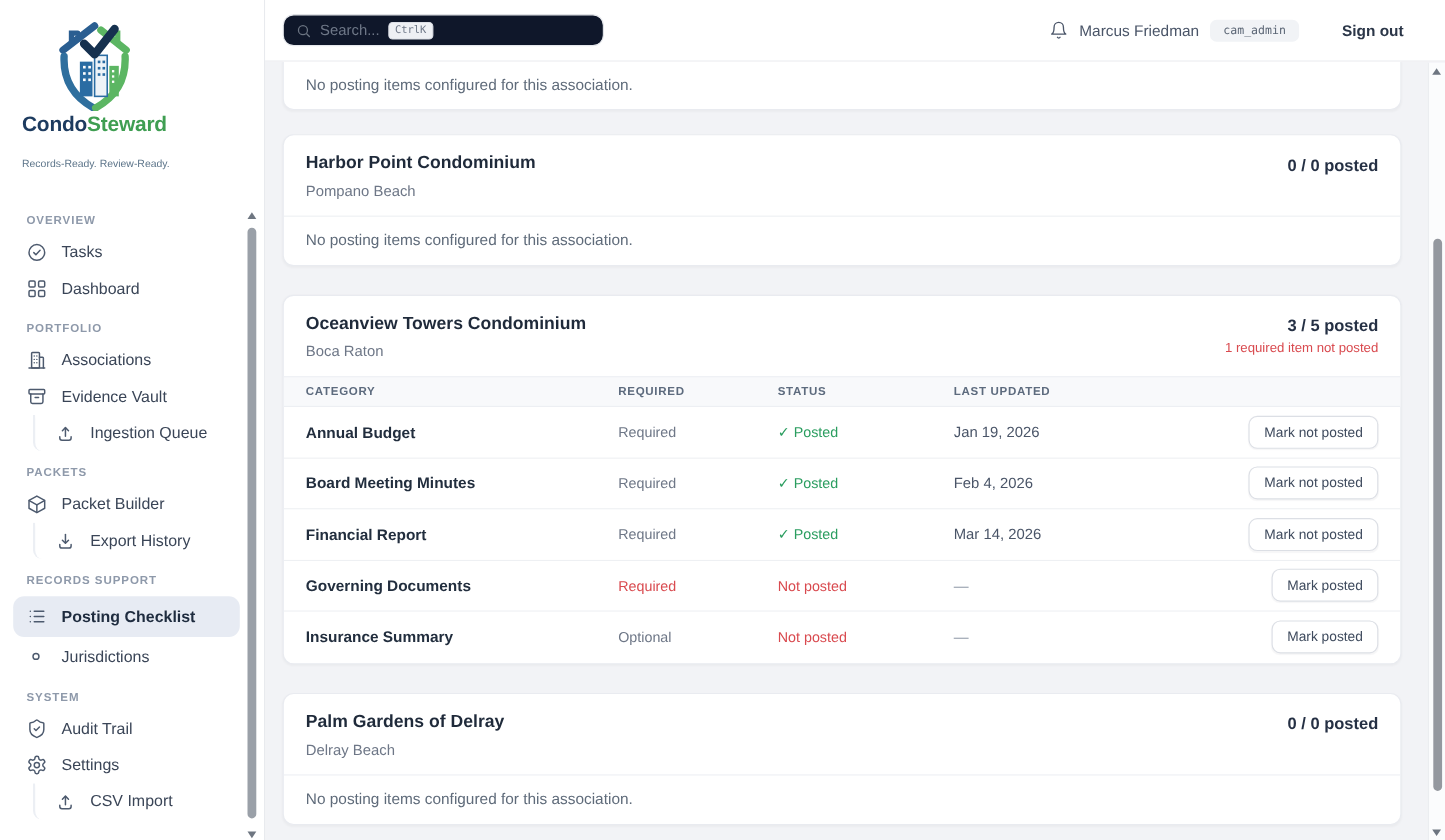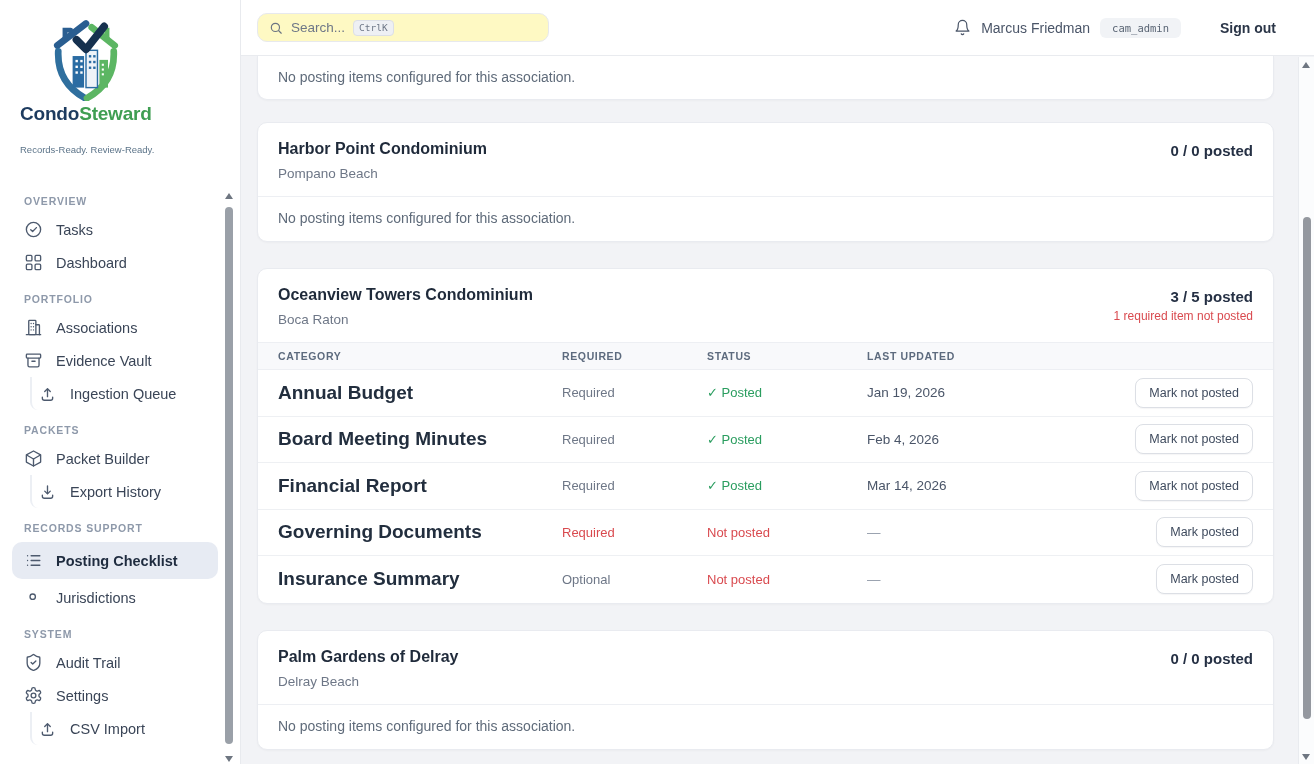--- a/index.html
+++ b/index.html
@@ -16,36 +16,36 @@
   .tagline { font-size:9.5px; color:#5c7489; margin-top:19px; }
   .nav { padding-top:26px; }
   .nav-section-label { font-size:10.5px; font-weight:bold; color:#8e99aa; letter-spacing:0.08em;
     padding:14px 24px 6px; }
   .nav-item { display:flex; align-items:center; gap:13px; height:33px; padding:0 14px 0 24px;
     font-size:14.5px; color:#3a4557; cursor:pointer; white-space:nowrap; }
   .nav-item .icn { width:19px; height:19px; flex:none; color:#4d5a6e; }
   .icn svg { width:100%; height:100%; display:block; }
   .nav-item.active { background:#e7ebf3; border-radius:10px; margin:2px 22px 2px 12px;
     padding:0 0 0 12px; height:37px; font-weight:bold; color:#1f2c3f; }
-  .nav-item.indent { margin-left:30px; border-left:2px solid #eceff4; padding-left:6px;
+  .nav-item.indent { margin-left:30px; border-left:2px solid #eceff4; padding-left:18px;
     border-bottom-left-radius:8px; }
   
   .sb-scrollbar { position:absolute; top:193px; bottom:2px; right:6px; width:9px; }
   .sb-thumb { position:absolute; top:14px; bottom:18px; left:0; width:8px; background:#9aa0a8; border-radius:4px; }
   .arr { width:0; height:0; border-left:4px solid transparent; border-right:4px solid transparent; }
   .arr-up { border-bottom:6px solid #6e7681; }
   .arr-down { border-top:6px solid #6e7681; }
   .sb-up { position:absolute; top:0; left:0; }
   .sb-down { position:absolute; bottom:0; left:0; }
 
   
   .maincol { position:relative; flex:1; display:flex; flex-direction:column; min-width:0; }
   .topbar { height:56px; flex:none; background:#fff; border-bottom:1px solid #e9ebef;
     display:flex; align-items:center; padding:0 38px 0 16px; }
-  .search-box { width:292px; height:29px; background:#fef9c3; border:1px solid #e7e9ed;
+  .search-box { width:292px; height:29px; background:#0f172a; border:1px solid #e7e9ed;
     border-radius:10px; display:flex; align-items:center; gap:8px; padding:0 11px; cursor:text; }
   .search-icn { width:14px; height:14px; color:#6b7482; flex:none; }
   .search-ph { font-size:13.5px; color:#6e7787; }
   .kbd { font-family:"DejaVu Sans Mono", monospace; font-size:9.5px; color:#6e7787;
     background:#eef0f4; border:1px solid #dcdfe6; border-radius:4px; padding:1px 5px 2px; }
   .topbar-right { margin-left:auto; display:flex; align-items:center; gap:10px; }
   .bell { width:17px; height:17px; color:#4a5568; cursor:pointer; }
   .user-name { font-size:14px; color:#4a5568; }
   .role-badge { font-family:"DejaVu Sans Mono", monospace; font-size:10.5px; color:#5a6574;
     background:#f1f3f6; border-radius:6px; padding:4px 12px; }
@@ -68,21 +68,21 @@
   .card-empty { border-top:1px solid #edeff3; padding:13px 20px 15px; font-size:14px; color:#5f6b7a; }
 
   .trow { display:grid; grid-template-columns:284px 145px 160px 240px 1fr;
     align-items:center; padding:0 20px; }
   .thead { background:#f8f9fb; border-top:1px solid #edeff3; border-bottom:1px solid #edeff3;
     height:28px; }
   .th { font-size:10.5px; font-weight:bold; letter-spacing:0.06em; color:#5d6b7e;
     text-transform:uppercase; }
   .tbody-row { height:46.5px; border-bottom:1px solid #eef0f3; }
   .tbody-row:last-child { border-bottom:none; }
-  .cat { font-size:19px; font-weight:bold; color:#222e3e; }
+  .cat { font-size:14px; font-weight:bold; color:#222e3e; }
   .req { font-size:13px; color:#6e7787; }
   .req.alert { color:#d94a4f; }
   .status { font-size:13px; }
   .status.ok { color:#2a9d5f; }
   .status.bad { color:#d94a4f; }
   .date { font-size:13.5px; color:#4a5568; }
   .date.empty { color:#8f98a6; }
   .action-cell { text-align:right; }
   .btn { display:inline-block; background:#fff; border:1px solid #dcdfe5; border-radius:8px;
     padding:7px 13px; font-size:12.5px; color:#3f4b5e; font-family:inherit; cursor:pointer;

